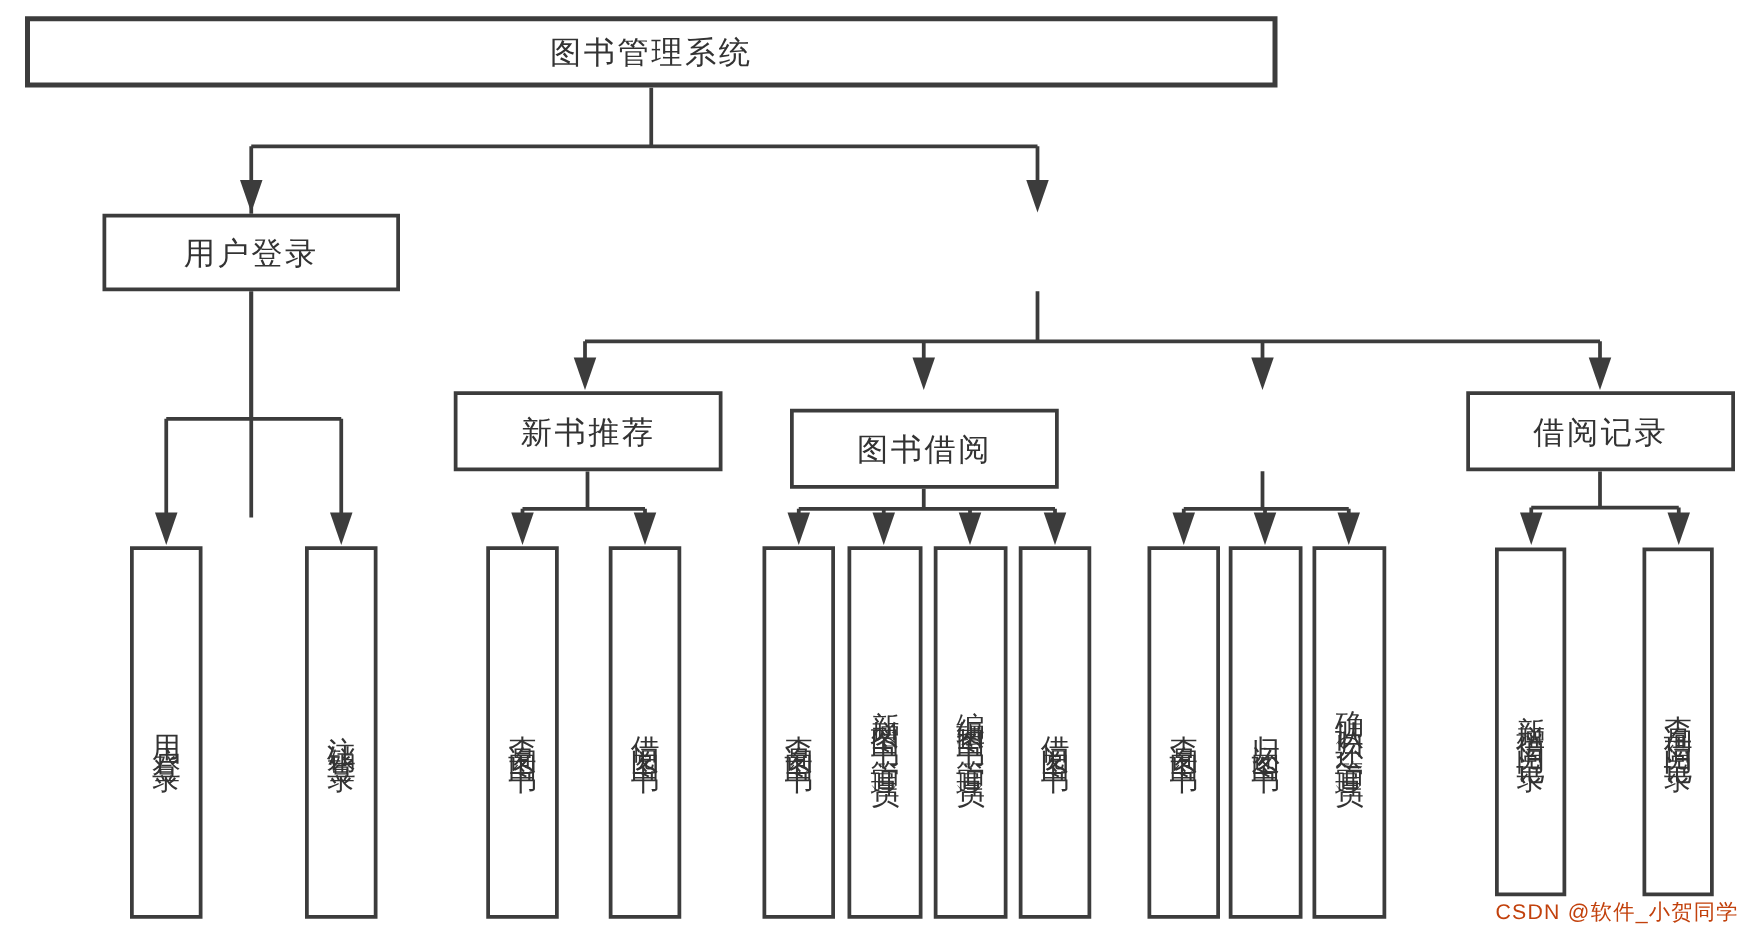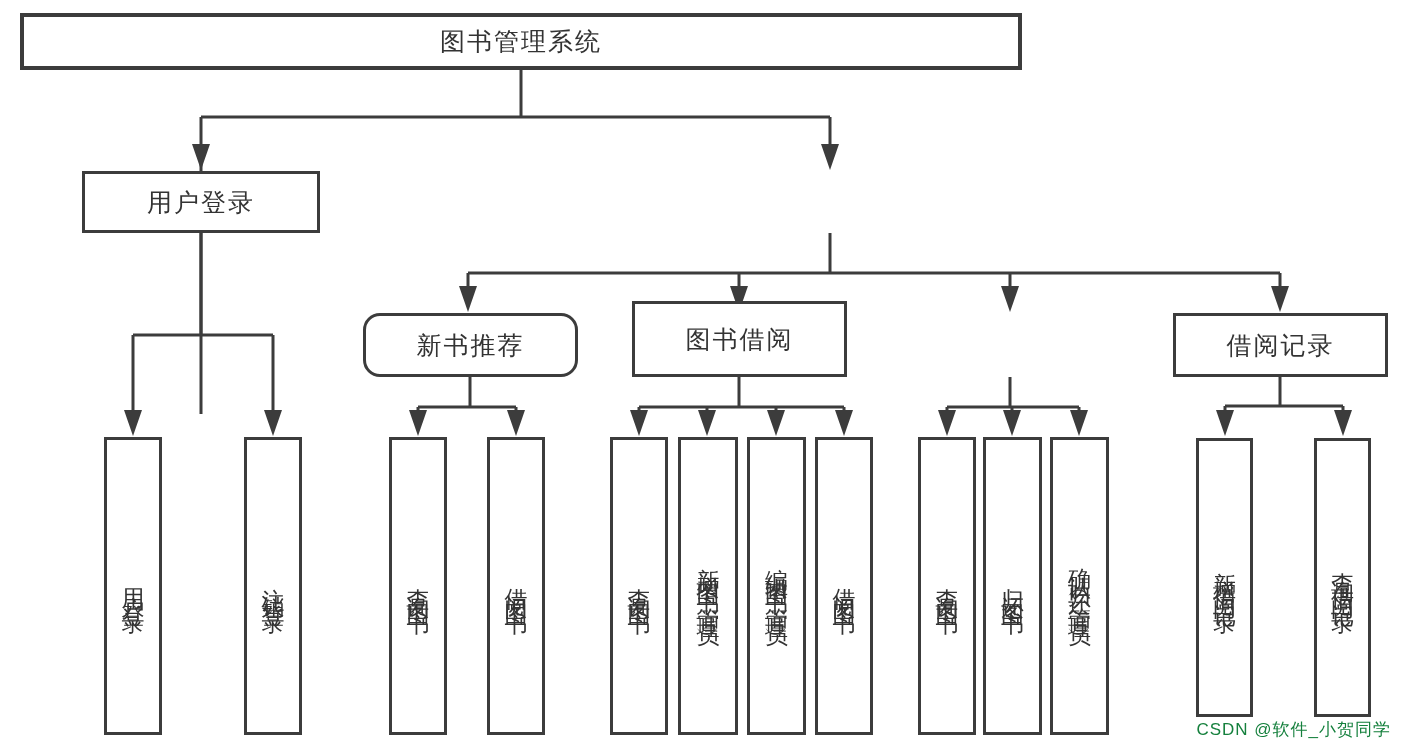--- a/index.html
+++ b/index.html
@@ -36,21 +36,21 @@
     letter-spacing: 8px;
     line-height: 1;
     white-space: nowrap;
   }
   .watermark {
     position: absolute;
     right: 14px;
     bottom: 6px;
     font-size: 17px;
     letter-spacing: 1px;
-    color: #15803d;
+    color: #c2410c;
   }
 </style>
 </head>
 <body>
 
 <div class="canvas">
 
   <svg class="wires" viewBox="0 0 1405 747" xmlns="http://www.w3.org/2000/svg">
     <g stroke="#3c3c3c" stroke-width="3" fill="none">
       <path d="M521,70 V117 M201,117 H830 M201,117 V414 M830,117 V148"></path>
@@ -85,24 +85,24 @@
   </svg>
 
   <div class="node h root" style="left:20px; top:13px; width:1002px; height:57px;">
     <span>图书管理系统</span>
   </div>
 
   <div class="node h" style="left:82px; top:171px; width:238px; height:62px;">
     <span>用户登录</span>
   </div>
 
-  <div class="node h" style="left:363px; top:313px; width:215px; height:64px;border-radius:17px;">
+  <div class="node h" style="left:363px; top:313px; width:215px; height:64px;">
     <span>新书推荐</span>
   </div>
-  <div class="node h" style="left:632px; top:301px; width:215px; height:76px;">
+  <div class="node h" style="left:632px; top:327px; width:215px; height:64px;">
     <span>图书借阅</span>
   </div>
   <div class="node h" style="left:1173px; top:313px; width:215px; height:64px;">
     <span>借阅记录</span>
   </div>
 
   <div class="node v" style="left:104px; top:437px; width:58px; height:298px;">
     <span>用户登录</span>
   </div>
   <div class="node v" style="left:244px; top:437px; width:58px; height:298px;">

